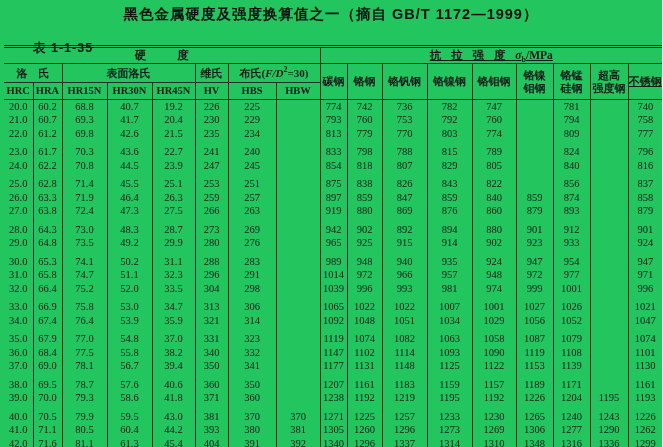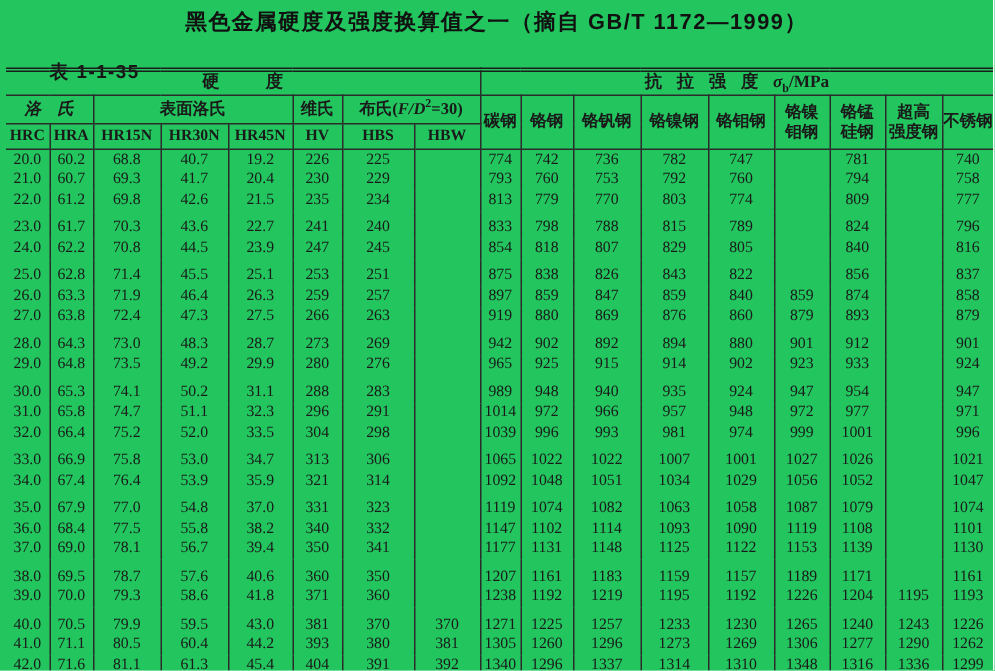--- a/index.html
+++ b/index.html
@@ -50,26 +50,26 @@
   table.conv thead th{
     border:1px solid #2b2b2b;
     font-weight:bold;
   }
   table.conv thead tr.row-groups th{height:15px;font-size:11.5px;}
   table.conv thead tr.row-scales th{height:18px;font-size:11px;}
   table.conv thead tr.row-symbols th{height:16px;font-size:10.5px;letter-spacing:0;}
   th.steel{white-space:pre-line;font-size:10.5px;line-height:1.15;}
   th.hardness-group{word-spacing:24px;font-family:Liberation Mono, monospace;}
   th.tensile-group{word-spacing:7px;}
-  th.rockwell{word-spacing:8px;font-style:italic;}
+  th.rockwell{word-spacing:8px;}
   .it{font-style:italic;}
   sub,sup{font-size:8px;line-height:0;}
   
   table.conv .no-l{border-left:none !important;}
-  table.conv .no-r{border-right:none !important;}
+  table.conv .no-r{border-right:none !important;text-decoration:underline;}
   
   table.conv tbody td{
     border-left:1px solid #2b2b2b;
     border-right:1px solid #2b2b2b;
     height:13.5px;
   }
   table.conv tbody td:first-child{border-left:none;margin-top:19px;}
   table.conv tbody td:last-child{border-right:none;margin-left:33px;}
   table.conv tbody tr.group-start td{padding-top:5px;}
 </style>

